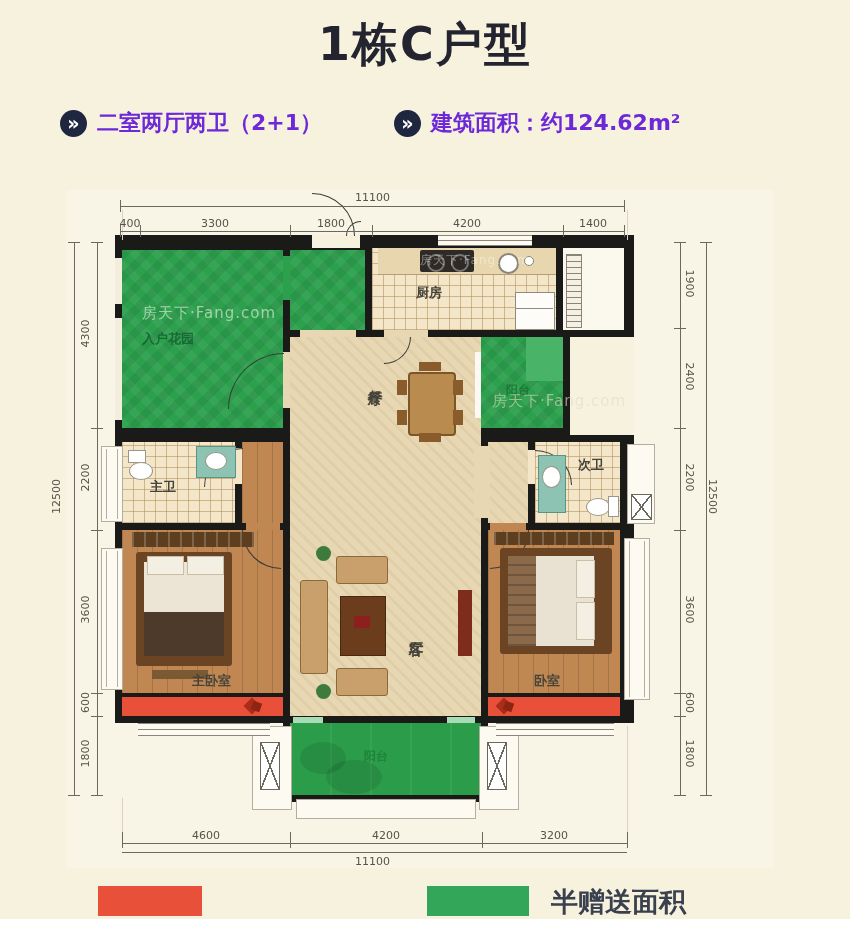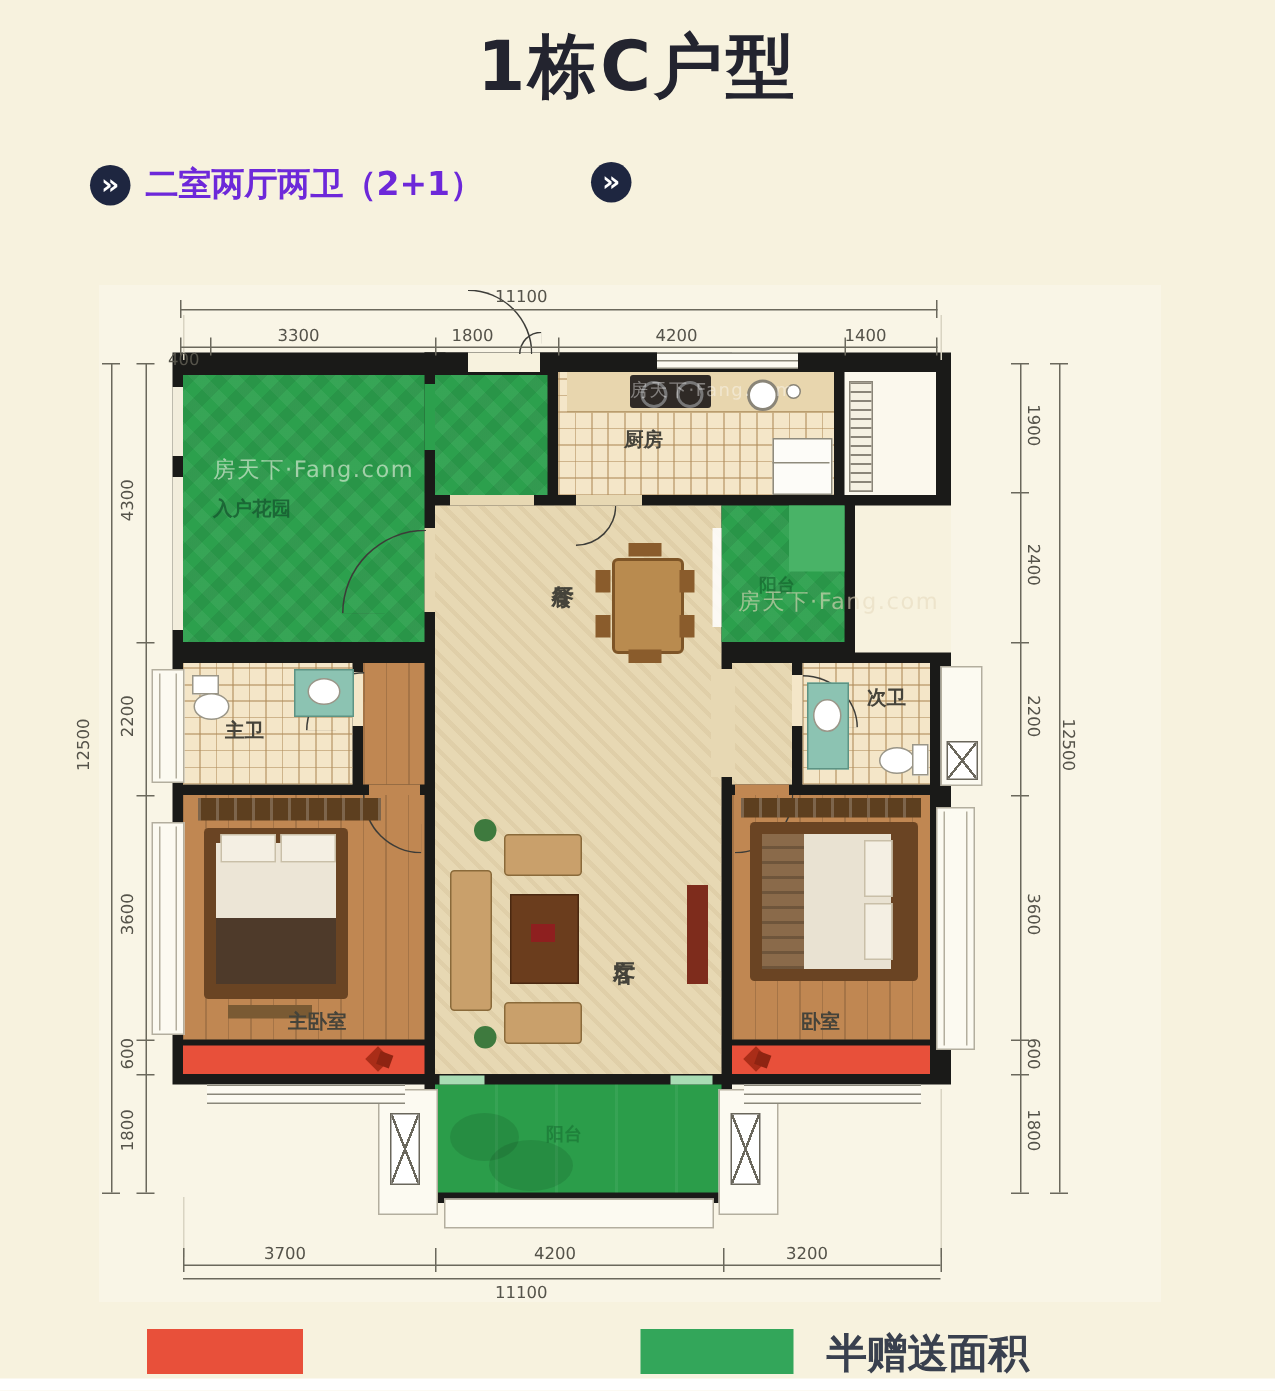--- a/index.html
+++ b/index.html
@@ -18,21 +18,21 @@
   .green2{background:#2b9d4a;background-image:repeating-linear-gradient(90deg,rgba(255,255,255,.06) 0 2px,transparent 2px 40px)}
   .beige{background:#e7d8b3;background-image:repeating-linear-gradient(45deg,rgba(190,165,120,.18) 0 3px,transparent 3px 9px)}
   .tile{background:#f4e6c8;background-image:repeating-linear-gradient(0deg,rgba(176,140,90,.55) 0 1px,transparent 1px 11px),repeating-linear-gradient(90deg,rgba(176,140,90,.55) 0 1px,transparent 1px 11px)}
   .wood{background:#c08752;background-image:repeating-linear-gradient(90deg,rgba(0,0,0,.14) 0 1px,transparent 1px 15px)}
   .red{background:#e8503a}
   .rlbl{position:absolute;font-weight:bold;color:#45433a;font-size:13px;white-space:nowrap}
   .vlbl{writing-mode:vertical-rl;letter-spacing:2px}
   .faintlbl{position:absolute;font-weight:bold;font-size:12px;color:rgba(8,76,32,.45);white-space:nowrap}
   .dline{background:#6b685c}
   .dtick{background:#6b685c}
-  .dtxt{position:absolute;font-size:11px;color:#55534a;text-align:left}
+  .dtxt{position:absolute;font-size:11px;color:#55534a;text-align:center}
   .rlab{position:absolute;width:60px;text-align:center;font-size:11px;color:#55534a;transform:rotate(-90deg)}
   .rlab.cw{transform:rotate(90deg)}
   .ext{background:#d9d4c2}
   .arc{position:absolute;border:0 solid #3c3c38}
   .arc.tl{border-top-width:1.5px;border-left-width:1.5px;border-top-left-radius:100% 100%}
   .arc.tr{border-top-width:1.5px;border-right-width:1.5px;border-top-right-radius:100% 100%}
   .arc.bl{border-bottom-width:1.5px;border-left-width:1.5px;border-bottom-left-radius:100% 100%}
   .arc.br{border-bottom-width:1.5px;border-right-width:1.5px;border-bottom-right-radius:100% 100%}
   .xbox{position:absolute;background:#fff;border:1px solid #6a675c;background-image:linear-gradient(to top right,transparent calc(50% - .8px),#6a675c calc(50% - .8px),#6a675c calc(50% + .8px),transparent calc(50% + .8px)),linear-gradient(to bottom right,transparent calc(50% - .8px),#6a675c calc(50% - .8px),#6a675c calc(50% + .8px),transparent calc(50% + .8px))}
   .bay{position:absolute;background:#fcfaf1;border:1px solid #b3ae9e}
@@ -48,20 +48,21 @@
 <div class="page">
 
   <div class="abs ttl" style="left:0;right:0;top:14px">1栋C户型</div>
 
   <div class="abs feat" style="left:60px;top:108px">
     <span class="bullet">»</span>
     <span class="txt">二室两厅两卫（2+1）</span>
   </div>
   <div class="abs feat" style="left:394px;top:108px">
     <span class="bullet">»</span>
+    <span class="txt">建筑面积：约124.62m²</span>
   </div>
 
   <div class="abs paper" style="left:66px;top:190px;width:708px;height:678px"></div>
 
   <div class="abs wall" style="left:115px;top:235px;width:182px;height:488px"></div>
   <div class="abs wall" style="left:283px;top:235px;width:351px;height:102px"></div>
   <div class="abs wall" style="left:283px;top:235px;width:205px;height:567px"></div>
   <div class="abs wall" style="left:474px;top:323px;width:160px;height:400px"></div>
 
   <div class="abs" style="left:570px;top:337px;width:64px;height:98px;background:#f7f2de"></div>
@@ -210,21 +211,21 @@
   <div class="abs dtick" style="left:120px;top:200px;width:1px;height:12px"></div>
   <div class="abs dtick" style="left:624px;top:200px;width:1px;height:12px"></div>
   <div class="dtxt" style="left:330px;top:191px;width:85px">11100</div>
   <div class="abs dline" style="left:120px;top:231px;width:505px;height:1px"></div>
   <div class="abs dtick" style="left:120px;top:225px;width:1px;height:12px"></div>
   <div class="abs dtick" style="left:140px;top:225px;width:1px;height:12px"></div>
   <div class="abs dtick" style="left:290px;top:225px;width:1px;height:12px"></div>
   <div class="abs dtick" style="left:372px;top:225px;width:1px;height:12px"></div>
   <div class="abs dtick" style="left:563px;top:225px;width:1px;height:12px"></div>
   <div class="abs dtick" style="left:624px;top:225px;width:1px;height:12px"></div>
-  <div class="dtxt" style="left:112px;top:233px;width:36px">400</div>
+  <div class="dtxt" style="left:112px;top:217px;width:36px">400</div>
   <div class="dtxt" style="left:185px;top:217px;width:60px">3300</div>
   <div class="dtxt" style="left:301px;top:217px;width:60px">1800</div>
   <div class="dtxt" style="left:437px;top:217px;width:60px">4200</div>
   <div class="dtxt" style="left:563px;top:217px;width:60px">1400</div>
 
   <div class="abs dline" style="left:74px;top:242px;width:1px;height:553px"></div>
   <div class="abs dtick" style="left:68px;top:242px;width:12px;height:1px"></div>
   <div class="abs dtick" style="left:68px;top:795px;width:12px;height:1px"></div>
   <div class="rlab" style="left:26px;top:490px">12500</div>
   <div class="abs dline" style="left:97px;top:242px;width:1px;height:553px"></div>
@@ -257,21 +258,21 @@
   <div class="abs dline" style="left:706px;top:242px;width:1px;height:553px"></div>
   <div class="abs dtick" style="left:700px;top:242px;width:12px;height:1px"></div>
   <div class="abs dtick" style="left:700px;top:795px;width:12px;height:1px"></div>
   <div class="rlab cw" style="left:682px;top:490px">12500</div>
 
   <div class="abs dline" style="left:122px;top:843px;width:505px;height:1px"></div>
   <div class="abs dtick" style="left:122px;top:832px;width:1px;height:16px"></div>
   <div class="abs dtick" style="left:290px;top:832px;width:1px;height:16px"></div>
   <div class="abs dtick" style="left:482px;top:832px;width:1px;height:16px"></div>
   <div class="abs dtick" style="left:627px;top:832px;width:1px;height:16px"></div>
-  <div class="dtxt" style="left:176px;top:829px;width:60px">3700</div>
+  <div class="dtxt" style="left:176px;top:829px;width:60px">4600</div>
   <div class="dtxt" style="left:356px;top:829px;width:60px">4200</div>
   <div class="dtxt" style="left:524px;top:829px;width:60px">3200</div>
   <div class="abs dline" style="left:122px;top:852px;width:505px;height:1px"></div>
   <div class="dtxt" style="left:330px;top:855px;width:85px">11100</div>
 
   <div class="abs" style="left: 98px; top: 886px; width: 104px; height: 30px; background: rgb(232, 80, 58);"></div>
   <div class="abs" style="left: 427px; top: 886px; width: 102px; height: 30px; background: rgb(51, 166, 90);"></div>
   <div class="leg-lbl" style="left:551px;top:884px">半赠送面积</div>
 
 </div>

